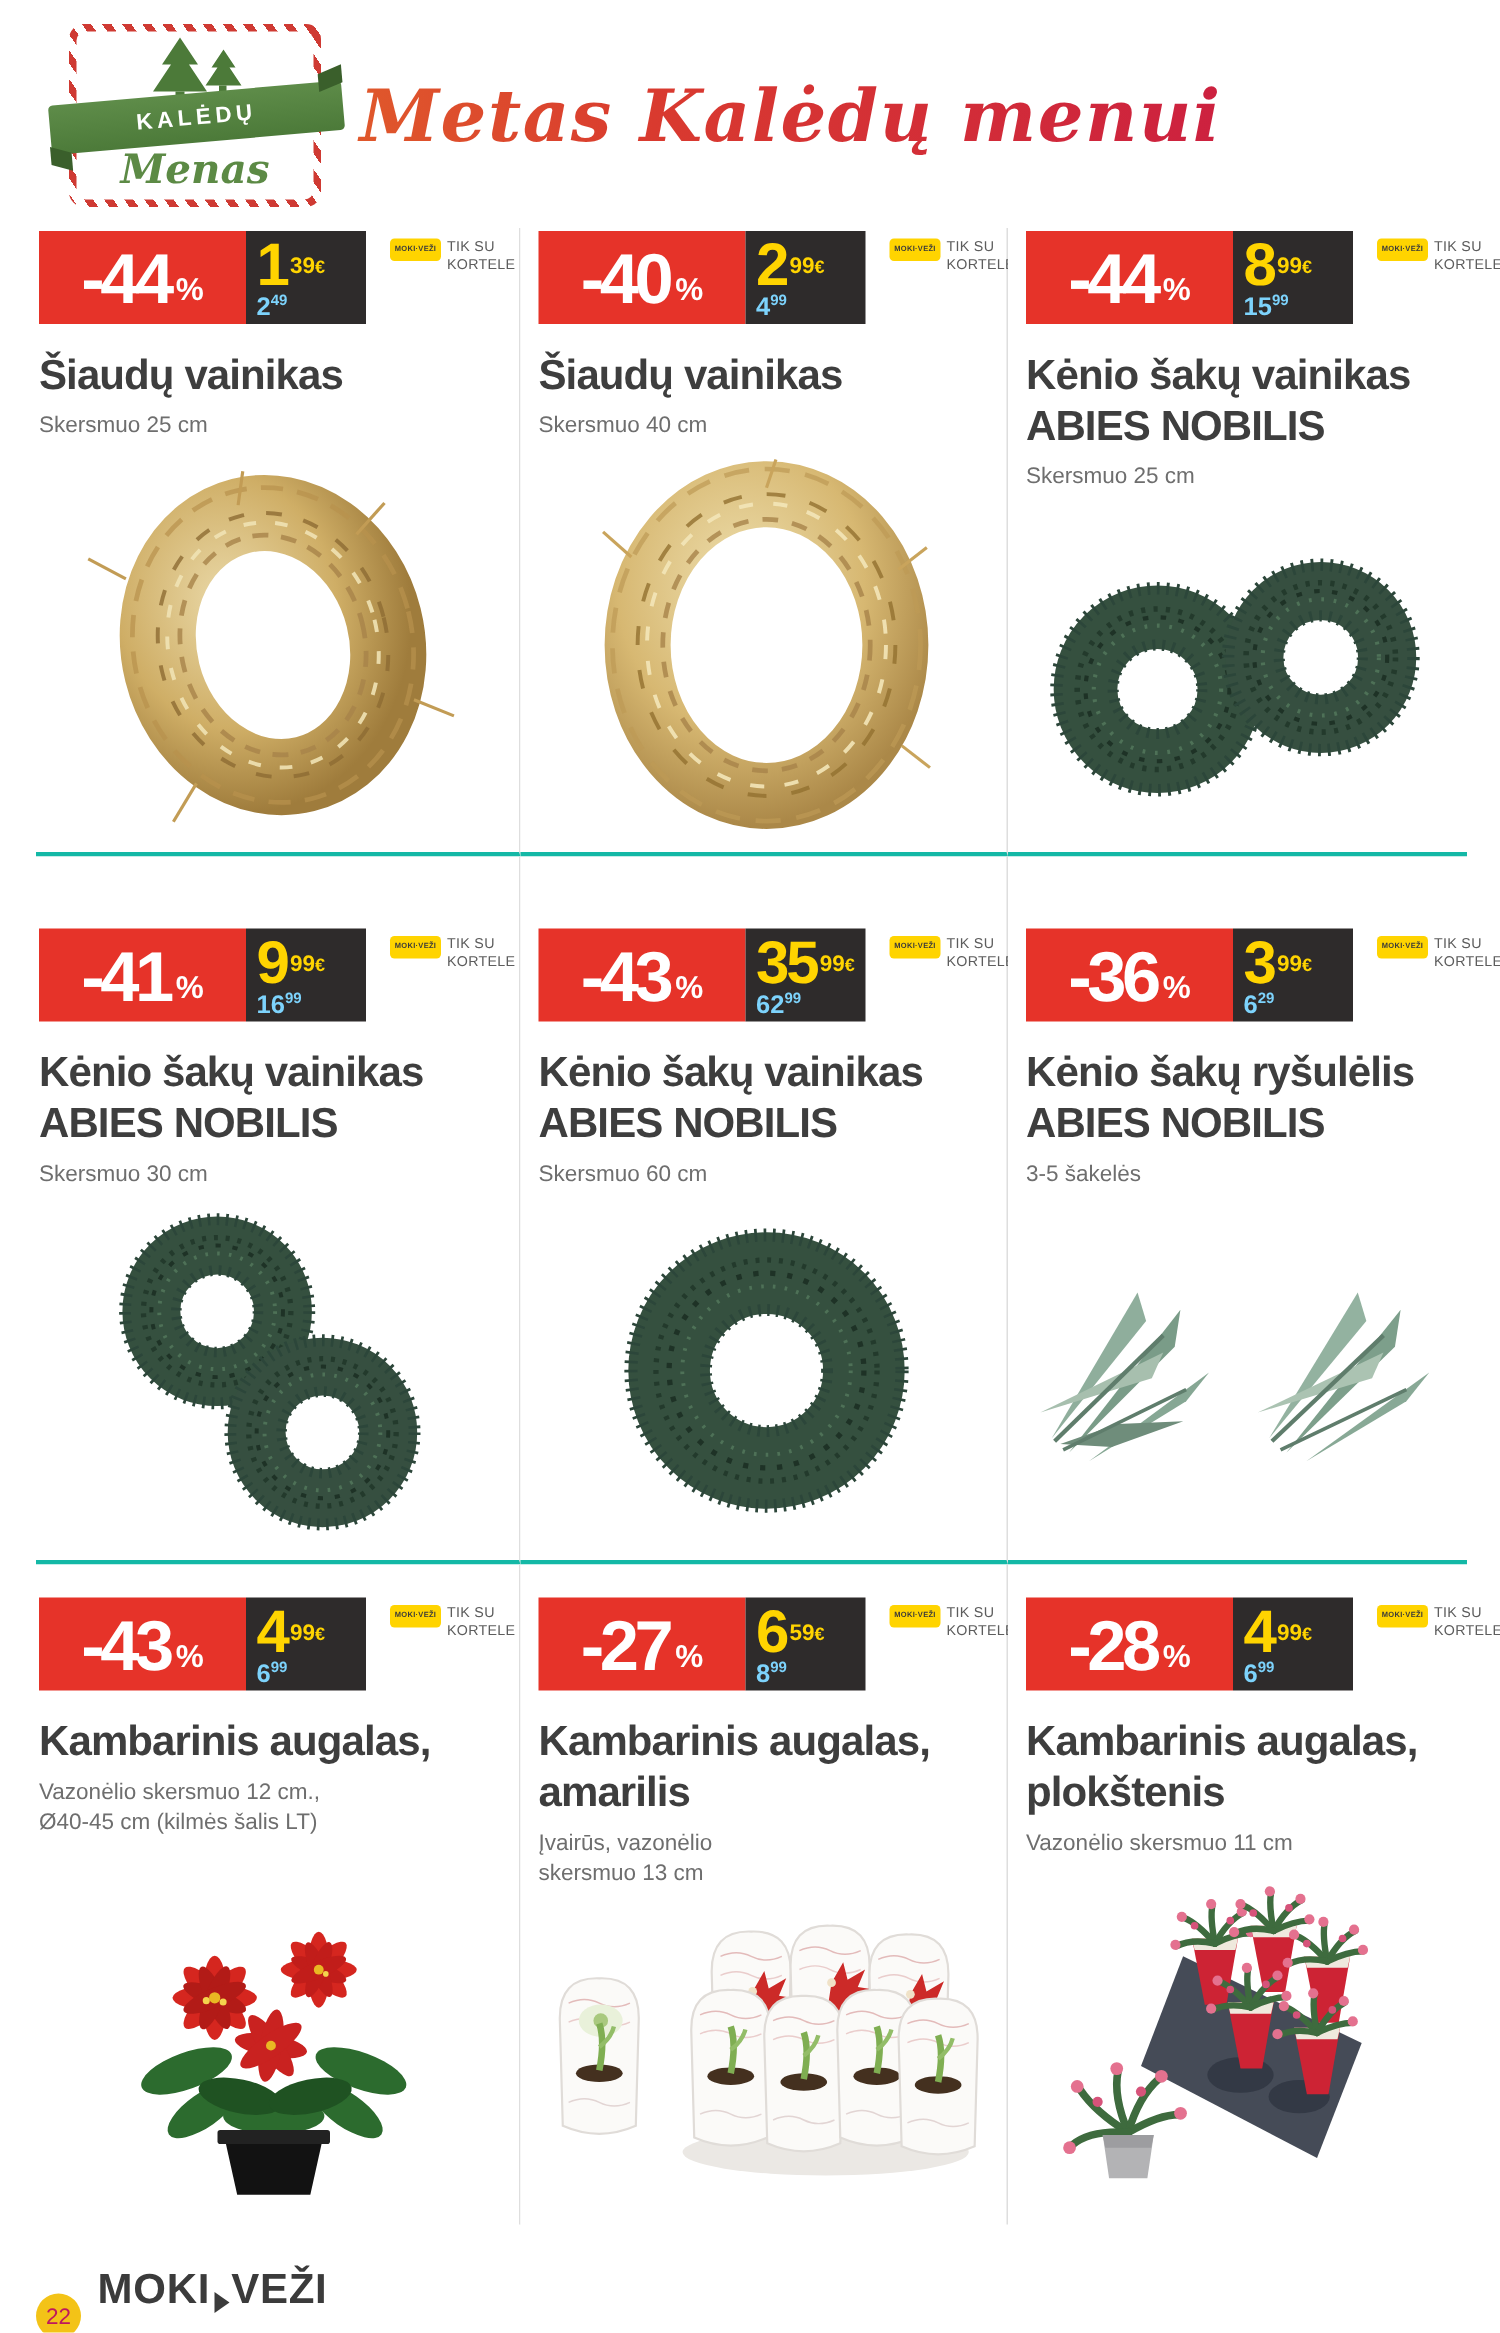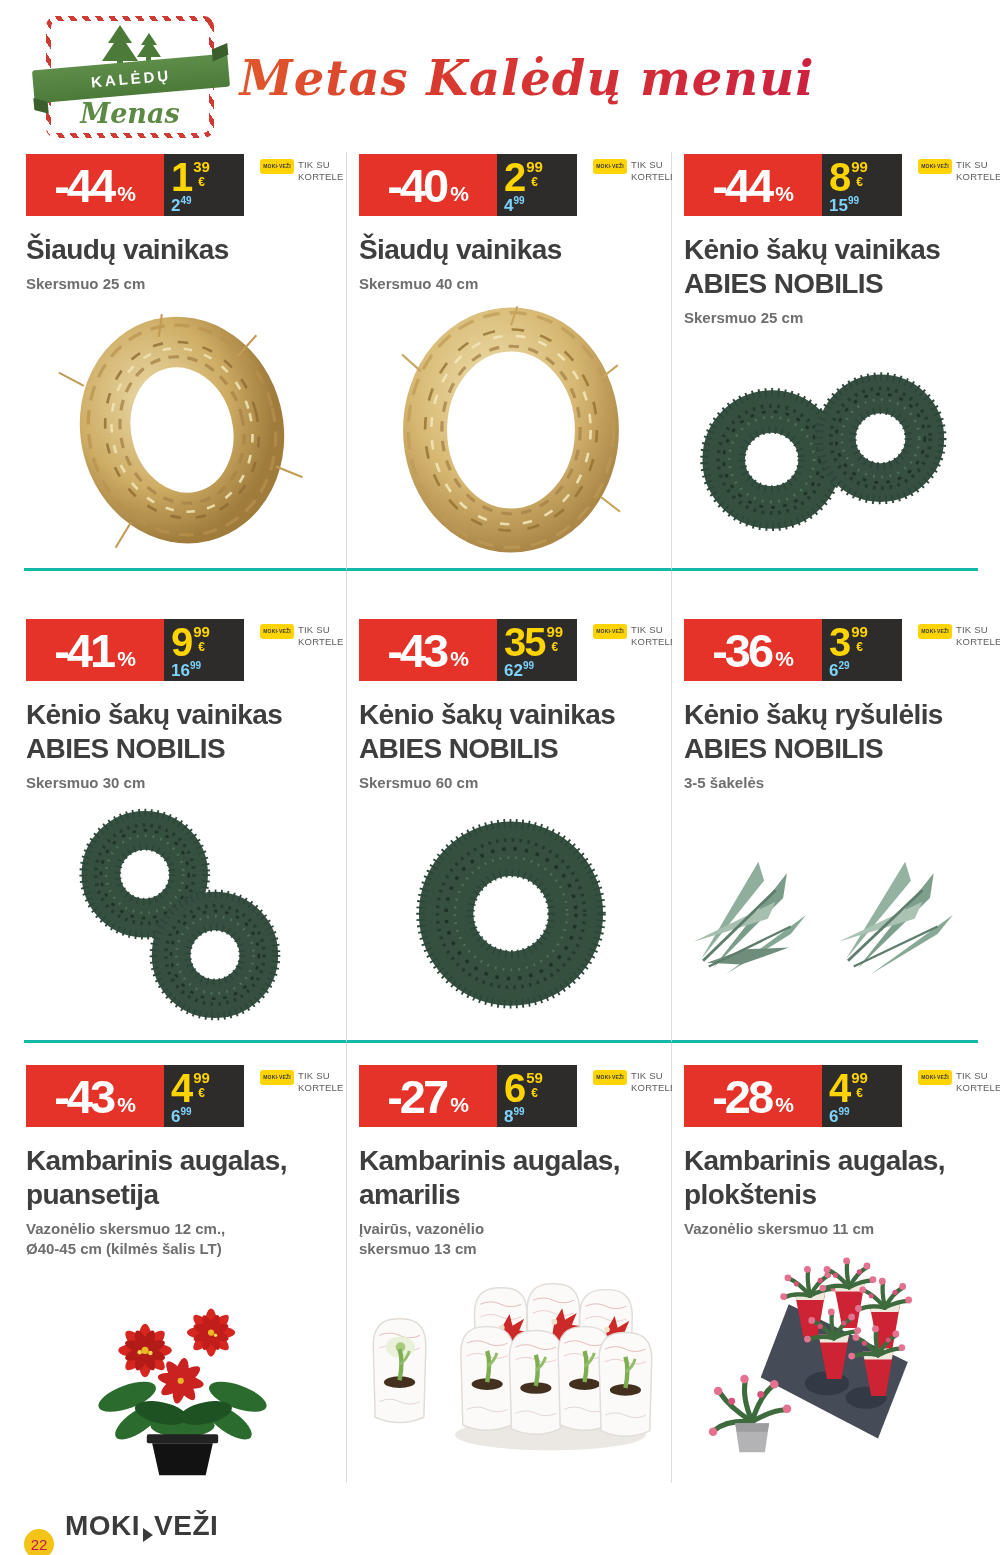--- a/index.html
+++ b/index.html
@@ -45,36 +45,36 @@
   
   .offer{display:flex;align-items:flex-start;height:66px;flex:0 0 auto;}
   .disc{width:138px;height:62px;background:#e63329;color:#ffffff;
     display:flex;align-items:center;justify-content:center;flex:0 0 auto;}
   .disc-num{font-size:47px;font-weight:bold;letter-spacing:-3px;line-height:1;}
   .disc-pct{font-size:21px;font-weight:bold;margin:16px 0 0 4px;line-height:1;}
   .pricebox{width:80px;height:62px;background:#2e2b2b;color:#ffd400;
     padding:5px 0 0 7px;box-sizing:border-box;flex:0 0 auto;}
   .price-main{display:flex;line-height:1;}
   .pw{font-size:40px;font-weight:bold;letter-spacing:-2px;line-height:.92;}
-  .pc-col{display:flex;flex-direction:column;margin-left:2px;align-items:center;}
+  .pc-col{display:flex;flex-direction:row;margin-left:2px;align-items:center;}
   .pc{font-size:15px;font-weight:bold;line-height:1;}
   .pe{font-size:12px;font-weight:bold;margin-top:2px;line-height:1;}
   .price-old{font-size:17px;font-weight:bold;color:#7dd3fc;margin-top:0;line-height:1;}
   .price-old sup{font-size:10px;}
   .note{display:flex;gap:4px;margin-left:16px;padding-top:5px;}
   .minibadge{display:block;width:34px;height:15px;background:#ffd400;border-radius:3px;
     color:#3a3a3a;font-size:5px;font-weight:bold;text-align:center;line-height:15px;
     letter-spacing:.2px;overflow:hidden;white-space:nowrap;}
   .notetext{display:flex;flex-direction:column;}
   .nt{font-size:9.5px;color:#5d5d5d;line-height:1.25;letter-spacing:.2px;}
   
   .title{margin:13px 0 0;font-size:28px;color:#3e3e3e;line-height:1.22;
     font-weight:bold;letter-spacing:-.6px;flex:0 0 auto;}
   .t1{display:block;}
-  .sub{margin:7px 0 0;flex:0 0 auto;font-weight:bold;}
+  .sub{margin:7px 0 0;flex:0 0 auto;}
   .s1{display:block;font-size:15px;color:#6e6e6e;line-height:1.32;}
   
   .img{flex:1 1 auto;display:flex;align-items:center;justify-content:center;
     padding:4px 0 6px;min-height:0;}
   .img svg{max-width:100%;max-height:100%;}
   
   .footer{position:absolute;left:24px;top:1493px;display:flex;align-items:center;gap:11px;}
   .pagenum{width:30px;height:30px;border-radius:50%;background:#f3c317;color:#be185d;
     font-weight:normal;font-size:15px;display:flex;align-items:center;justify-content:center;margin-top:36px;}
   .brand{display:flex;align-items:flex-end;font-size:28px;font-weight:bold;
@@ -448,21 +448,20 @@
       <div class="note">
         <span class="minibadge">MOKI·VEŽI</span>
         <span class="notetext">
             <span class="nt">TIK SU</span>
             <span class="nt">KORTELE</span>
           </span>
       </div>
     </div>
     <h3 class="title">
       <span class="t1">Kambarinis augalas,</span>
-      <span class="t1">puansetija</span>
     </h3>
     <p class="sub">
       <span class="s1">Vazonėlio skersmuo 12 cm.,</span>
       <span class="s1">Ø40-45 cm (kilmės šalis LT)</span>
     </p>
     <div class="img">
       <svg width="235" height="225" viewBox="0 0 240 240">
         <g fill="#2c6b2e">
           <ellipse cx="58" cy="150" rx="34" ry="13" transform="rotate(-20 58 150)"></ellipse>
           <ellipse cx="182" cy="150" rx="34" ry="13" transform="rotate(20 182 150)"></ellipse>

